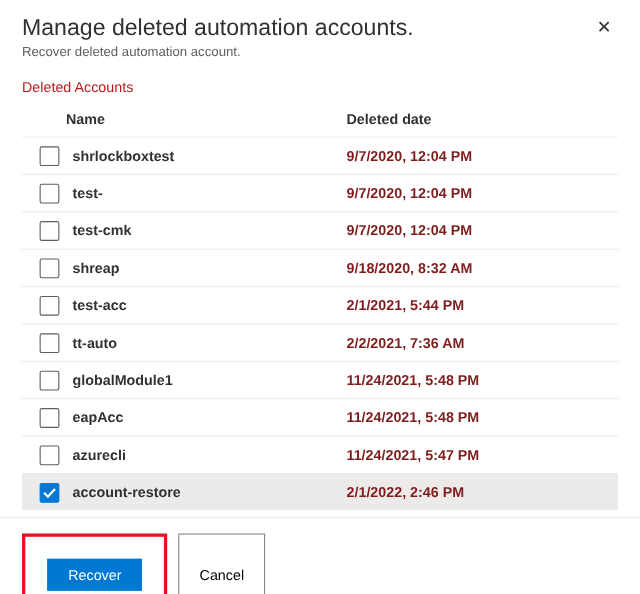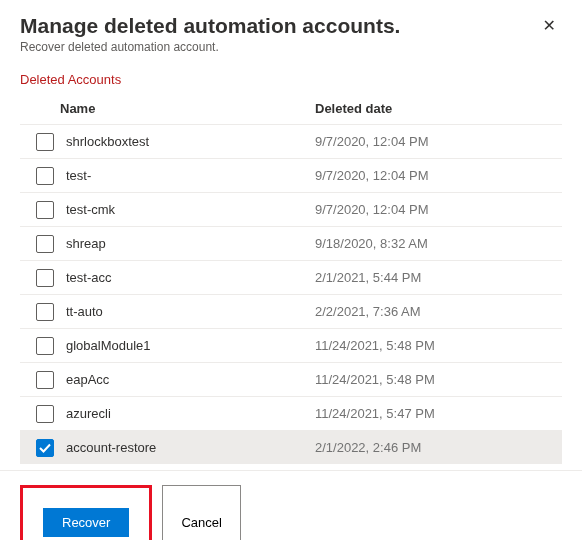--- a/index.html
+++ b/index.html
@@ -7,29 +7,29 @@
     margin: 0;
     font-family: "Segoe UI", -apple-system, sans-serif;
     background: #fff;
     width: 582px;
     height: 540px;
     overflow: hidden;
     color: #323130;
   }
   .panel { padding: 14px 20px 0 20px; }
   .header-row { display: flex; justify-content: space-between; align-items: flex-start; }
-  .title { font-size: 21px; font-weight: 700; color: #323130; margin: 0; }
+  .title { font-size: 21px; font-weight: 400; color: #323130; margin: 0; }
   .subtitle { font-size: 12px; color: #605e5c; margin-top: 2px; }
   .close-btn { background: none; border: none; font-size: 16px; cursor: pointer; color: #323130; padding: 4px 6px; line-height: 1; }
   .section-label { font-size: 13px; color: #b91c1c; margin-top: 18px; }
   .table-wrap { margin-top: 6px; position: relative; }
   .col-headers { display: flex; padding: 8px 0 8px 40px; font-size: 13px; font-weight: 600; color: #323130; align-items: center; }
   .col-name { width: 255px; }
   .col-date { flex: 1; }
-  .list { height: 340px; overflow-y: auto; border-right: 0; }
+  .list { height: 340px; overflow-y: auto; border-right: 0; font-weight: bold; }
   .row {
     display: flex;
     align-items: center;
     height: 34px;
     padding-left: 16px;
     border-top: 1px solid #edebe9;
     font-size: 13px;
     color: #323130;
   }
   .row.selected { background: #edebe9; justify-content: space-between; }
@@ -40,21 +40,21 @@
     margin-right: 12px;
     flex-shrink: 0;
     display: flex; align-items: center; justify-content: center;
     background: #fff;
     cursor: pointer;
   }
   .chk.checked { background: #0078d4; border-color: #0078d4; }
   .chk.checked svg { display: block; }
   .chk svg { display: none; width: 12px; height: 12px; }
   .cell-name { width: 249px; }
-  .cell-date { flex: 1; color: #737373; }
+  .cell-date { flex: 1; color: #7f1d1d; }
   .divider { border-top: 1px solid #edebe9; margin-top: 6px; }
   .footer { padding: 14px 20px; display: flex; gap: 10px; }
   .btn {
     font-size: 13px;
     padding: 6px 18px;
     border: 1px solid #8a8886;
     background: #fff;
     cursor: pointer;
     font-family: inherit;
   }

